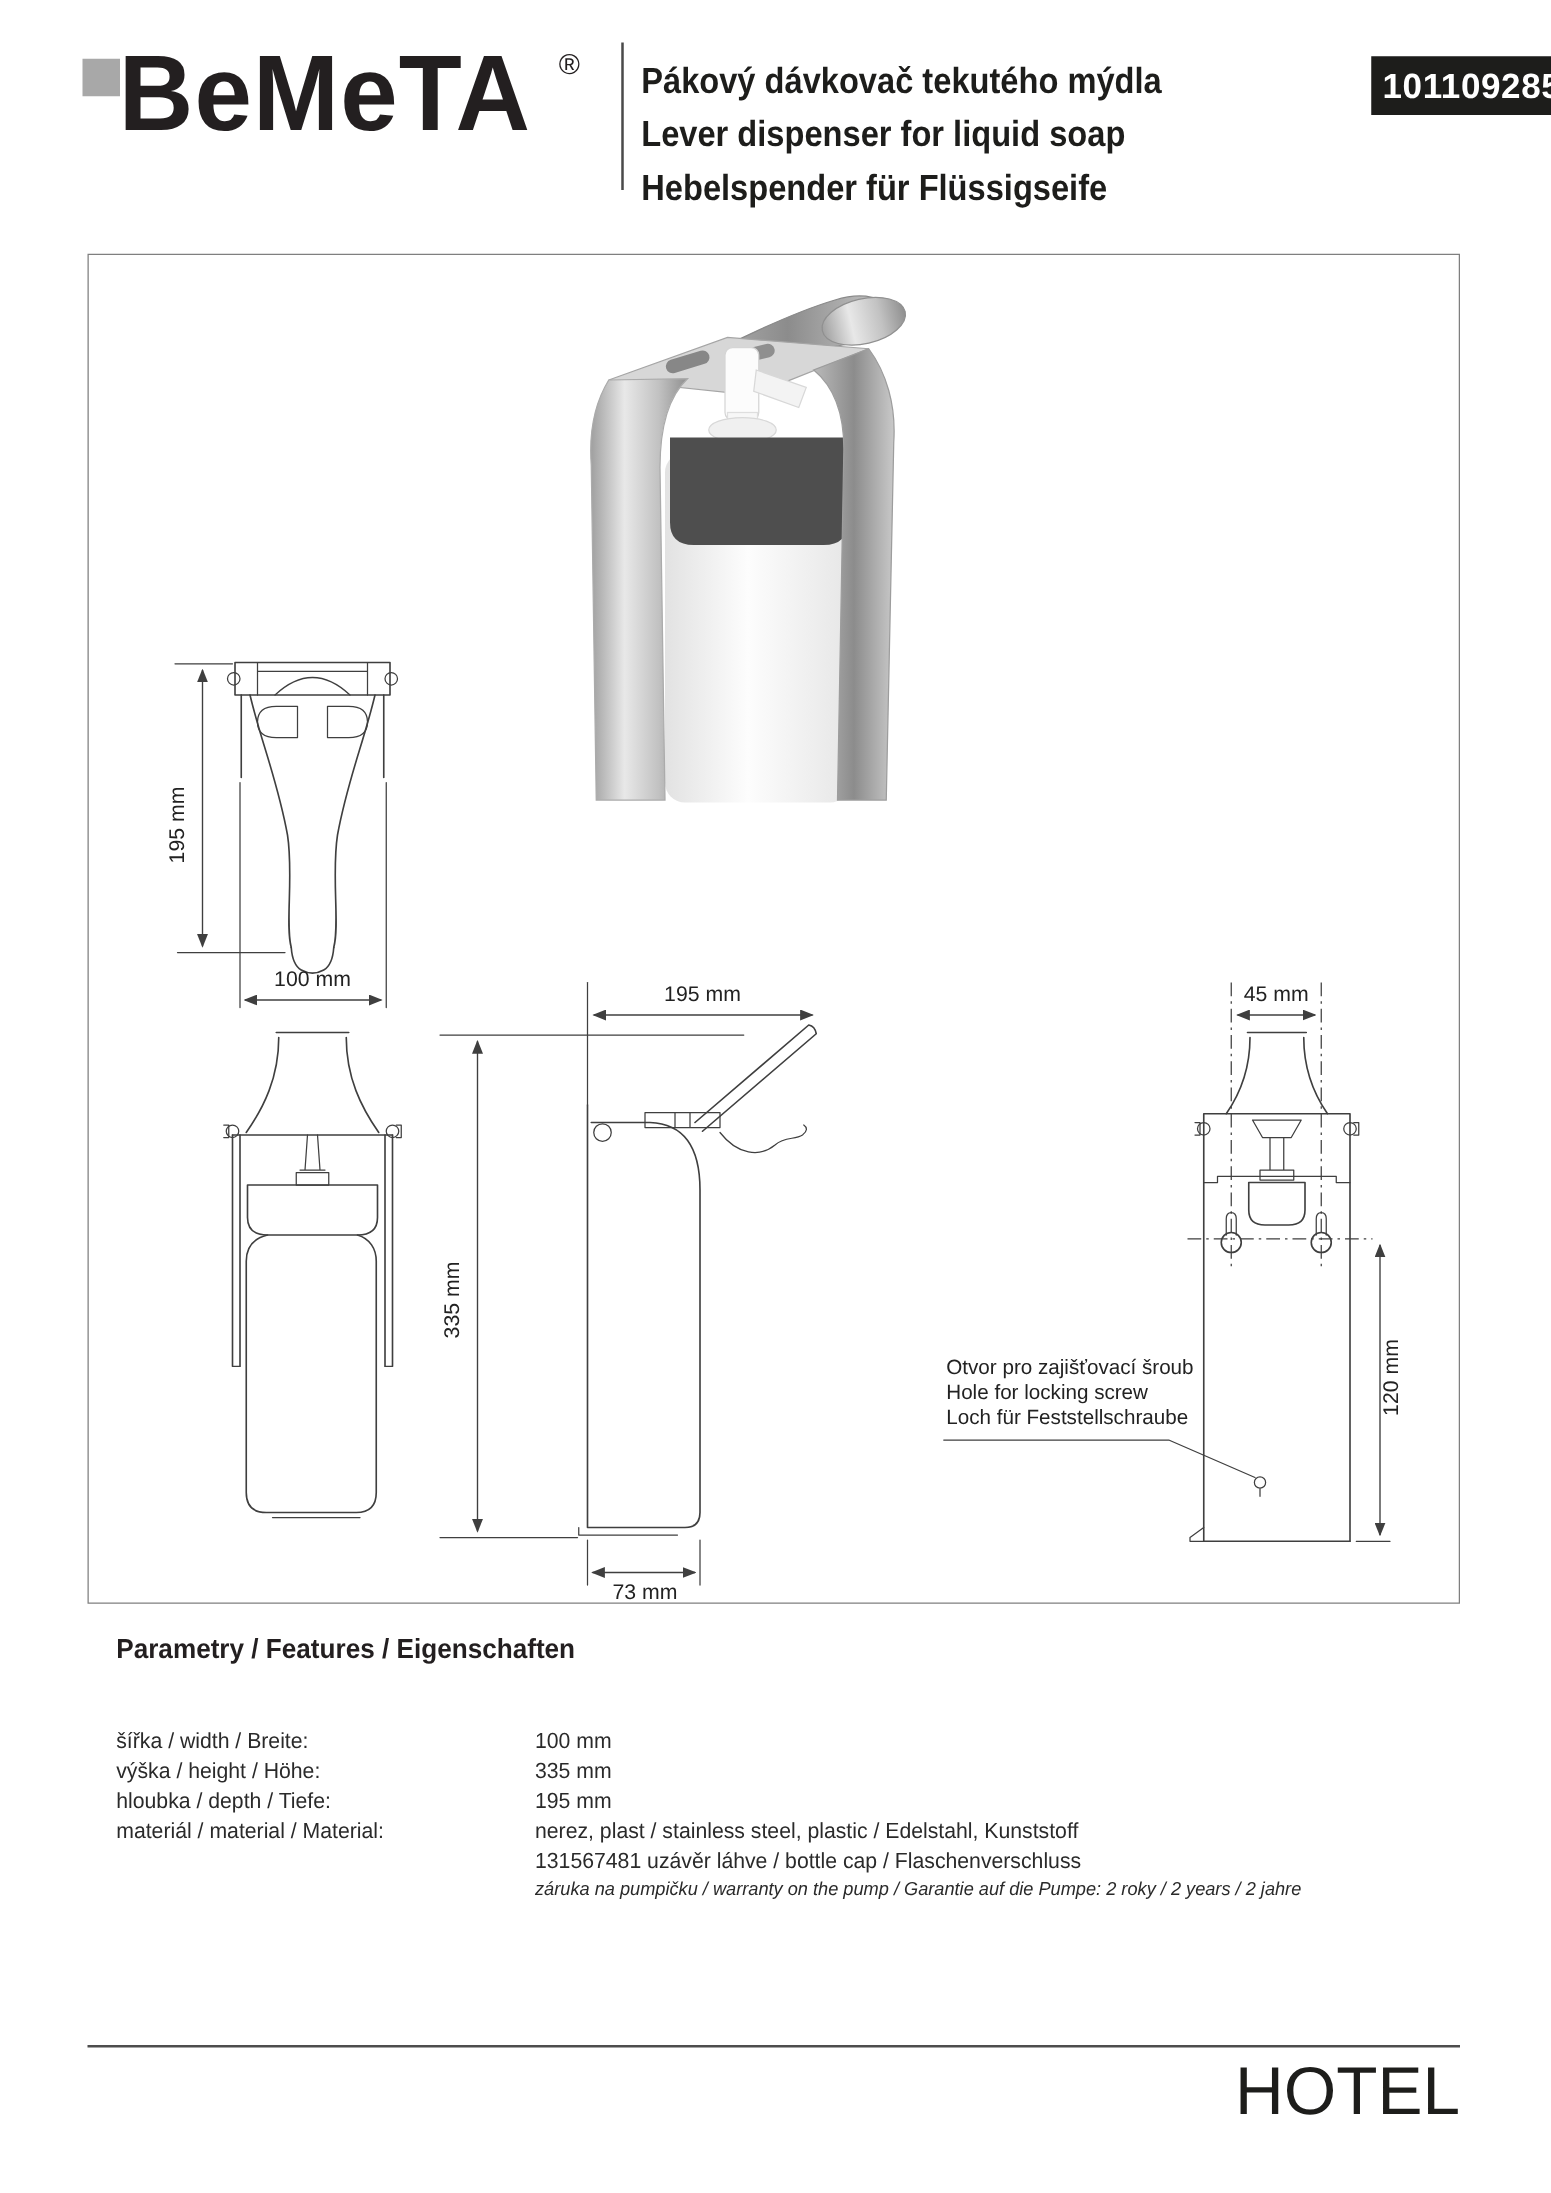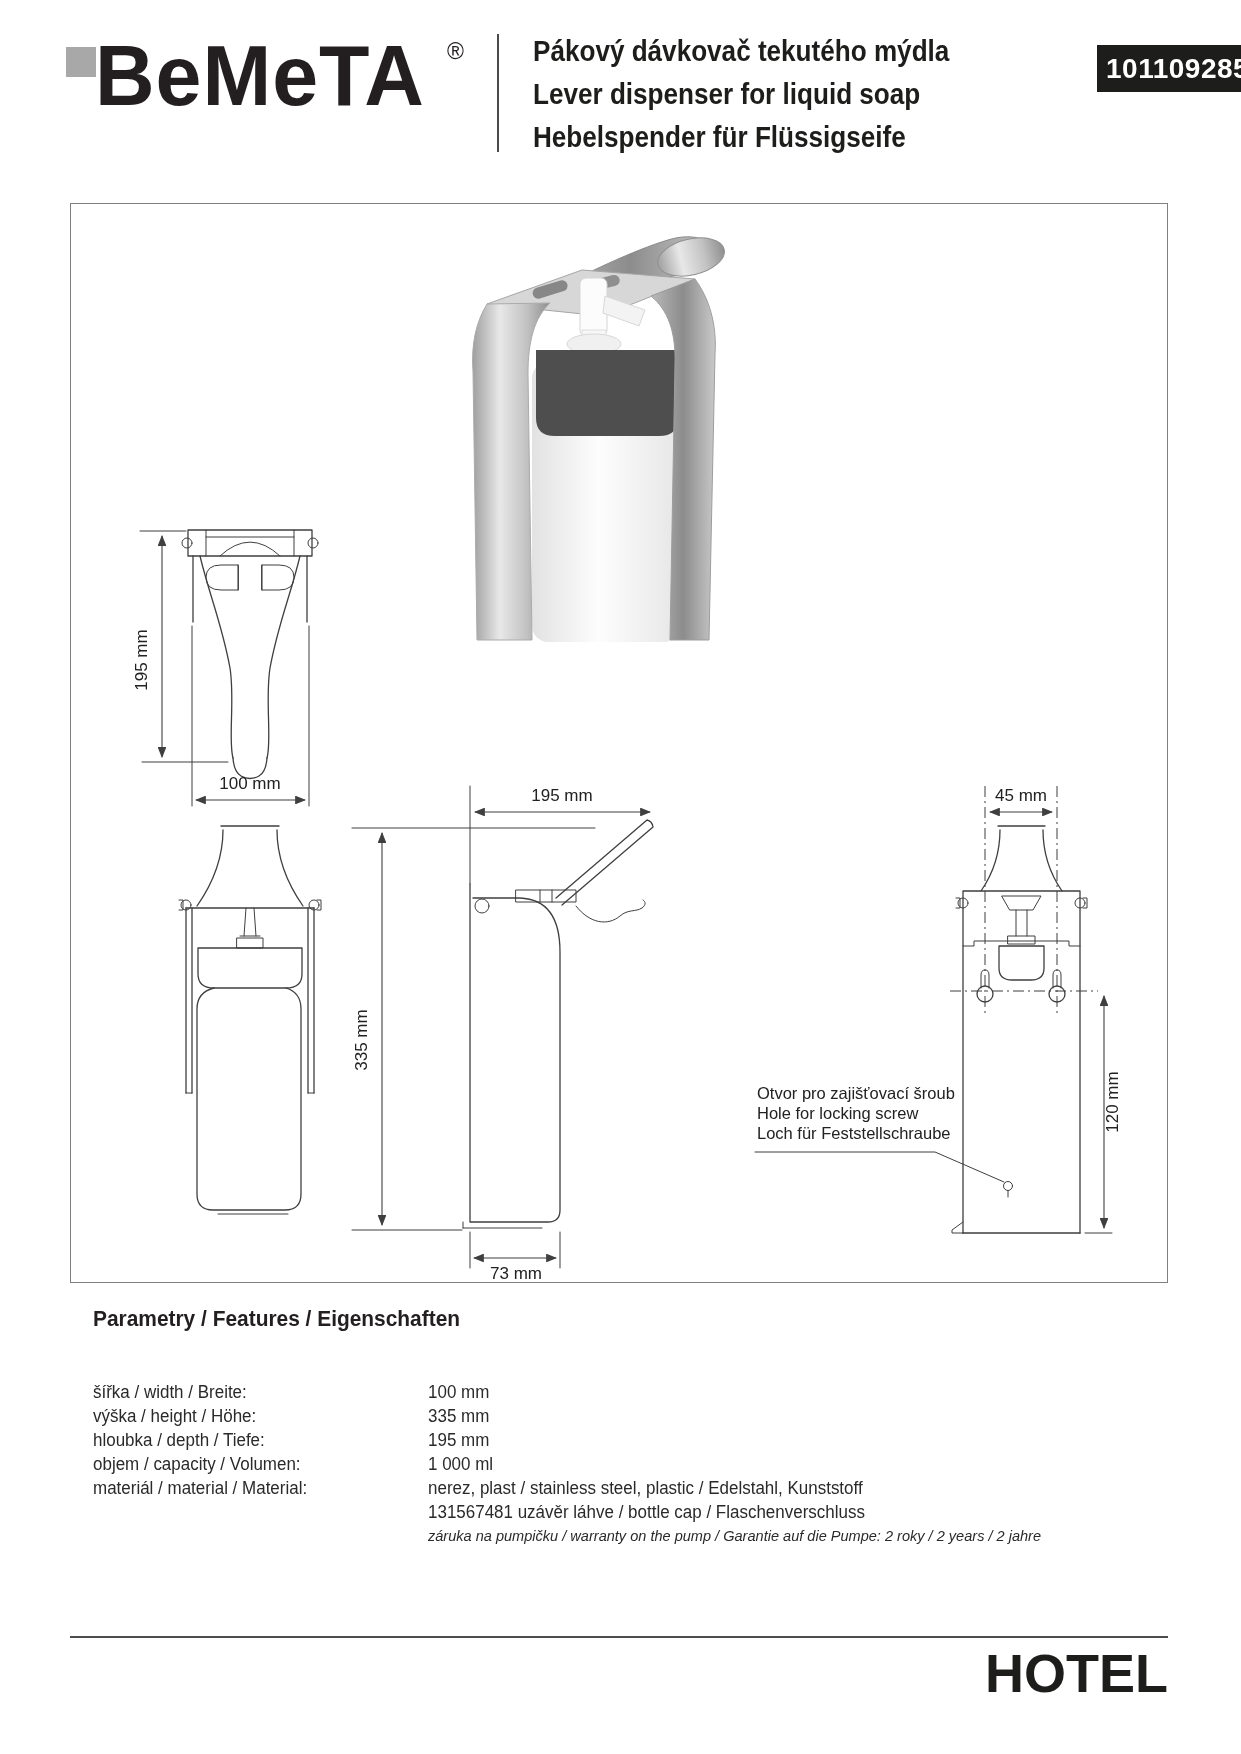--- a/index.html
+++ b/index.html
@@ -5,36 +5,36 @@
   html,body{margin:0;padding:0;background:#fff;}
   #page{position:relative;width:1241px;height:1754px;background:#fff;overflow:hidden;
         font-family:"Liberation Sans",sans-serif;color:#231f20;}
   .abs{position:absolute;}
   
   #logo-square{left:66px;top:47px;width:30px;height:30px;background:#a8a8a8;}
   #brand{left:95px;top:26px;font-size:86px;font-weight:700;letter-spacing:1px;color:#231f20;
          transform:scaleX(0.96);transform-origin:left top;}
   #reg{left:447px;top:38px;font-size:23px;color:#231f20;}
   #hdr-divider{left:497px;top:34px;width:2px;height:118px;background:#4a4a4a;}
-  #titles{left:513px;top:30px;margin-left:20px;}
+  #titles{left:513px;top:44px;}
   .title-line{font-size:29px;font-weight:700;line-height:43px;white-space:nowrap;
               transform:scaleX(0.9);transform-origin:left center;color:#1d1d1b;}
   #code-box{left:1097px;top:45px;width:144px;height:47px;background:#1d1d1b;color:#fff;
             font-size:28px;font-weight:700;line-height:47px;padding-left:9px;box-sizing:border-box;letter-spacing:0.5px;}
   
   #draw-box{left:70px;top:203px;width:1098px;height:1080px;border:1.5px solid #7f7f7f;box-sizing:border-box;background:#fff;}
   
   #param-heading{left:93px;top:1306px;font-size:22px;font-weight:700;transform:scaleX(0.95);transform-origin:left top;}
   #param-table{left:93px;top:1380px;width:1000px;}
   .prow{display:flex;line-height:24px;font-size:17.5px;color:#2a2a2a;}
   .plabel{width:335px;flex:0 0 335px;transform:scaleX(0.97);transform-origin:left center;white-space:nowrap;}
   .pvalue{white-space:nowrap;transform:scaleX(0.97);transform-origin:left center;}
   .prow.warranty .pvalue{font-style:italic;font-size:15px;}
   #bottom-divider{left:70px;top:1636px;width:1098px;height:2px;background:#4d4d4d;}
-  #footer-collection{right:73px;top:1642px;font-size:54px;font-weight:700;letter-spacing:0px;color:#1d1d1b;}
+  #footer-collection{right:73px;top:1642px;font-size:54px;font-weight:400;letter-spacing:0px;color:#1d1d1b;}
   
   .ln{fill:none;stroke:#3f3f3f;stroke-width:1.3;stroke-linecap:round;stroke-linejoin:round;}
   .thin{stroke-width:1;}
   .cl{fill:none;stroke:#3f3f3f;stroke-width:1;stroke-dasharray:11 4 2 4;}
   .dim{fill:none;stroke:#3f3f3f;stroke-width:1.1;}
   .dtxt{font-family:"Liberation Sans",sans-serif;font-size:17px;fill:#222;text-anchor:middle;}
   .atxt{font-family:"Liberation Sans",sans-serif;font-size:16.5px;fill:#222;text-anchor:start;}
 </style>
 </head>
 <body>
@@ -219,24 +219,20 @@
       </div>
     <div class="prow">
         <div class="plabel">výška / height / Höhe:</div>
         <div class="pvalue">335 mm</div>
       </div>
     <div class="prow">
         <div class="plabel">hloubka / depth / Tiefe:</div>
         <div class="pvalue">195 mm</div>
       </div>
     <div class="prow">
-        <div class="plabel">objem / capacity  / Volumen:</div>
-        <div class="pvalue">1 000 ml</div>
-      </div>
-    <div class="prow">
         <div class="plabel">materiál / material / Material:</div>
         <div class="pvalue">nerez, plast / stainless steel, plastic / Edelstahl, Kunststoff</div>
       </div>
     <div class="prow">
         <div class="plabel"></div>
         <div class="pvalue">131567481  uzávěr láhve / bottle cap / Flaschenverschluss</div>
       </div>
     <div class="prow warranty">
         <div class="plabel"></div>
         <div class="pvalue">záruka na pumpičku / warranty on the pump / Garantie auf die Pumpe: 2 roky / 2 years / 2 jahre</div>

